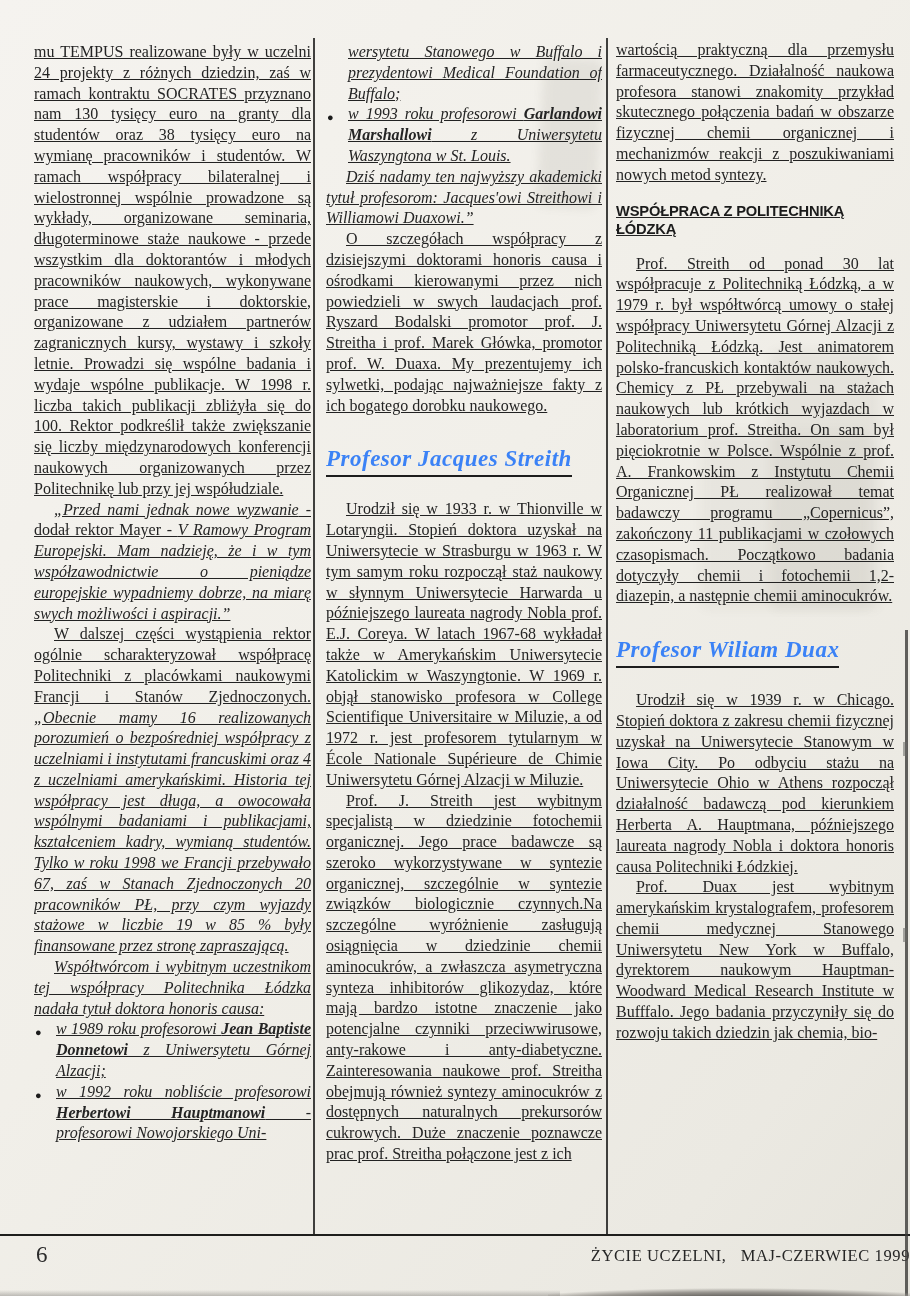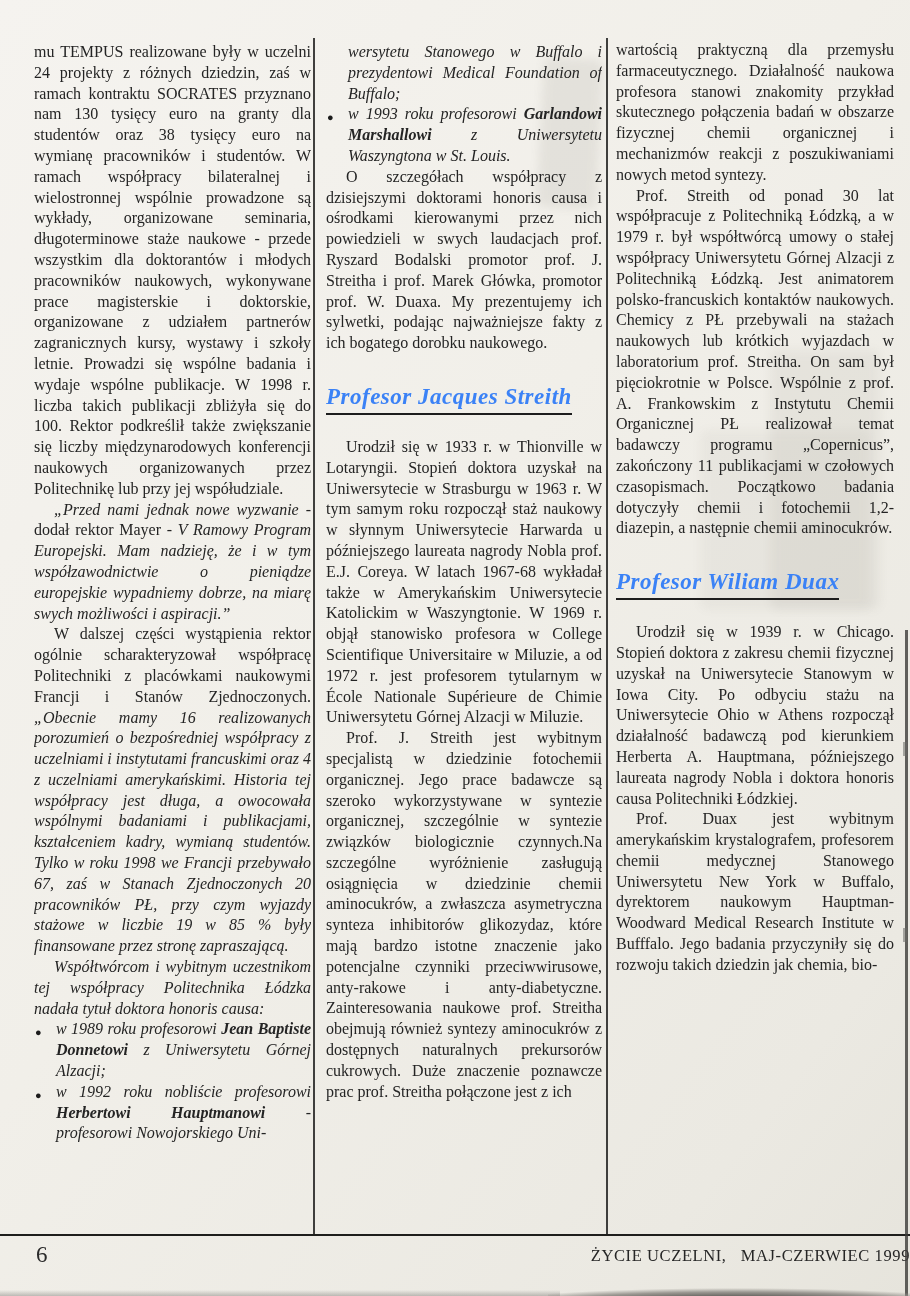--- a/index.html
+++ b/index.html
@@ -1,21 +1,21 @@
 <!DOCTYPE html>
 <html><head>
 <meta charset="utf-8">
 <style>
   html,body{margin:0;padding:0;}
   body{
     width:910px;height:1296px;position:relative;overflow:hidden;
     background:linear-gradient(128deg,#f5f3ef 0%,#f1efe9 45%,#ebe9e2 85%,#e6e4dc 100%);
     font-family:"Liberation Serif",serif;color:#222;
   }
-  .col{position:absolute;overflow:hidden;}
+  .col{position:absolute;overflow:hidden;text-decoration:underline;}
   .col-1{left:34px;top:42px;width:277px;height:1188px;}
   .col-2{left:326px;top:42px;width:276px;height:1188px;}
   .col-3{left:616px;top:40px;width:278px;height:1190px;}
   .body-p{margin:0;text-align:justify;font-size:16px;line-height:20.8px;color:#242424;}
   .indent{text-indent:20px;}
   .bullet{position:relative;padding-left:22px;text-indent:0;}
   .bullet .bullet-marker{position:absolute;left:1px;top:3px;font-size:11px;font-style:normal;color:#1b1b1b;}
   .bullet-cont{padding-left:22px;}
   .seg-r{font-style:normal;}
   .seg-i{font-style:italic;}
@@ -71,27 +71,31 @@
     <p class="body-p"><span class="seg-r">mu TEMPUS realizowane były w uczelni 24 projekty z różnych dziedzin, zaś w ramach kontraktu SOCRATES przyznano nam 130 tysięcy euro na granty dla studentów oraz 38 tysięcy euro na wymianę pracowników i studentów. W ramach współpracy bilateralnej i wielostronnej wspólnie prowadzone są wykłady, organizowane seminaria, długoterminowe staże naukowe - przede wszystkim dla doktorantów i młodych pracowników naukowych, wykonywane prace magisterskie i doktorskie, organizowane z udziałem partnerów zagranicznych kursy, wystawy i szkoły letnie. Prowadzi się wspólne badania i wydaje wspólne publikacje. W 1998 r. liczba takich publikacji zbliżyła się do 100. Rektor podkreślił także zwiększanie się liczby międzynarodowych konferencji naukowych organizowanych przez Politechnikę lub przy jej współudziale.</span></p>
     <p class="body-p indent"><span class="seg-i">„Przed nami jednak nowe wyzwanie</span><span class="seg-r"> - dodał rektor Mayer - </span><span class="seg-i">V Ramowy Program Europejski. Mam nadzieję, że i w tym współzawodnictwie o pieniądze europejskie wypadniemy dobrze, na miarę swych możliwości i aspiracji.”</span></p>
     <p class="body-p indent"><span class="seg-r">W dalszej części wystąpienia rektor ogólnie scharakteryzował współpracę Politechniki z placówkami naukowymi Francji i Stanów Zjednoczonych. </span><span class="seg-i">„Obecnie mamy 16 realizowanych porozumień o bezpośredniej współpracy z uczelniami i instytutami francuskimi oraz 4 z uczelniami amerykańskimi. Historia tej współpracy jest długa, a owocowała wspólnymi badaniami i publikacjami, kształceniem kadry, wymianą studentów. Tylko w roku 1998 we Francji przebywało 67, zaś w Stanach Zjednoczonych 20 pracowników PŁ, przy czym wyjazdy stażowe w liczbie 19 w 85 % były finansowane przez stronę zapraszającą.</span></p>
     <p class="body-p indent"><span class="seg-i">Współtwórcom i wybitnym uczestnikom tej współpracy Politechnika Łódzka nadała tytuł doktora honoris causa:</span></p>
     <p class="body-p bullet"><span class="bullet-marker">●</span><span class="seg-i">w 1989 roku profesorowi </span><span class="seg-bi">Jean Baptiste Donnetowi</span><span class="seg-i"> z Uniwersytetu Górnej Alzacji;</span></p>
     <p class="body-p bullet"><span class="bullet-marker">●</span><span class="seg-i">w 1992 roku nobliście profesorowi </span><span class="seg-bi">Herbertowi Hauptmanowi</span><span class="seg-i"> - profesorowi Nowojorskiego Uni-</span></p>
   </div>
 <div class="col col-2">
     <p class="body-p bullet-cont"><span class="seg-i">wersytetu Stanowego w Buffalo i prezydentowi Medical Foundation of Buffalo;</span></p>
     <p class="body-p bullet"><span class="bullet-marker">●</span><span class="seg-i">w 1993 roku profesorowi </span><span class="seg-bi">Garlandowi Marshallowi</span><span class="seg-i"> z Uniwersytetu Waszyngtona w St. Louis.</span></p>
+    <p class="body-p indent"><span class="seg-i">Dziś nadamy ten najwyższy akademicki tytuł profesorom: Jacques'owi Streithowi i Williamowi Duaxowi.”</span></p>
     <p class="body-p indent"><span class="seg-r">O szczegółach współpracy z dzisiejszymi doktorami honoris causa i ośrodkami kierowanymi przez nich powiedzieli w swych laudacjach prof. Ryszard Bodalski promotor prof. J. Streitha i prof. Marek Główka, promotor prof. W. Duaxa. My prezentujemy ich sylwetki, podając najważniejsze fakty z ich bogatego dorobku naukowego.</span></p>
     <div class="h-wrap"><h2 class="h-serif">Profesor Jacques Streith</h2></div>
     <p class="body-p indent"><span class="seg-r">Urodził się w 1933 r. w Thionville w Lotaryngii. Stopień doktora uzyskał na Uniwersytecie w Strasburgu w 1963 r. W tym samym roku rozpoczął staż naukowy w słynnym Uniwersytecie Harwarda u późniejszego laureata nagrody Nobla prof. E.J. Coreya. W latach 1967-68 wykładał także w Amerykańskim Uniwersytecie Katolickim w Waszyngtonie. W 1969 r. objął stanowisko profesora w College Scientifique Universitaire w Miluzie, a od 1972 r. jest profesorem tytularnym w École Nationale Supérieure de Chimie Uniwersytetu Górnej Alzacji w Miluzie.</span></p>
     <p class="body-p indent"><span class="seg-r">Prof. J. Streith jest wybitnym specjalistą w dziedzinie fotochemii organicznej. Jego prace badawcze są szeroko wykorzystywane w syntezie organicznej, szczególnie w syntezie związków biologicznie czynnych.Na szczególne wyróżnienie zasługują osiągnięcia w dziedzinie chemii aminocukrów, a zwłaszcza asymetryczna synteza inhibitorów glikozydaz, które mają bardzo istotne znaczenie jako potencjalne czynniki przeciwwirusowe, anty-rakowe i anty-diabetyczne. Zainteresowania naukowe prof. Streitha obejmują również syntezy aminocukrów z dostępnych naturalnych prekursorów cukrowych. Duże znaczenie poznawcze prac prof. Streitha połączone jest z ich</span></p>
   </div>
 <div class="col col-3">
     <p class="body-p"><span class="seg-r">wartością praktyczną dla przemysłu farmaceutycznego. Działalność naukowa profesora stanowi znakomity przykład skutecznego połączenia badań w obszarze fizycznej chemii organicznej i mechanizmów reakcji z poszukiwaniami nowych metod syntezy.</span></p>
+    <div class="h-wrap">
+      <h3 class="h-sans">WSPÓŁPRACA Z POLITECHNIKĄ ŁÓDZKĄ</h3>
+    </div>
     <p class="body-p indent"><span class="seg-r">Prof. Streith od ponad 30 lat współpracuje z Politechniką Łódzką, a w 1979 r. był współtwórcą umowy o stałej współpracy Uniwersytetu Górnej Alzacji z Politechniką Łódzką. Jest animatorem polsko-francuskich kontaktów naukowych. Chemicy z PŁ przebywali na stażach naukowych lub krótkich wyjazdach w laboratorium prof. Streitha. On sam był pięciokrotnie w Polsce. Wspólnie z prof. A. Frankowskim z Instytutu Chemii Organicznej PŁ realizował temat badawczy programu „Copernicus”, zakończony 11 publikacjami w czołowych czasopismach. Początkowo badania dotyczyły chemii i fotochemii 1,2-diazepin, a następnie chemii aminocukrów.</span></p>
     <div class="h-wrap"><h2 class="h-serif">Profesor Wiliam Duax</h2></div>
     <p class="body-p indent"><span class="seg-r">Urodził się w 1939 r. w Chicago. Stopień doktora z zakresu chemii fizycznej uzyskał na Uniwersytecie Stanowym w Iowa City. Po odbyciu stażu na Uniwersytecie Ohio w Athens rozpoczął działalność badawczą pod kierunkiem Herberta A. Hauptmana, późniejszego laureata nagrody Nobla i doktora honoris causa Politechniki Łódzkiej.</span></p>
     <p class="body-p indent"><span class="seg-r">Prof. Duax jest wybitnym amerykańskim krystalografem, profesorem chemii medycznej Stanowego Uniwersytetu New York w Buffalo, dyrektorem naukowym Hauptman-Woodward Medical Research Institute w Bufffalo. Jego badania przyczyniły się do rozwoju takich dziedzin jak chemia, bio-</span></p>
   </div>
 
 <div class="footer-rule"></div>
 <div class="page-number">6</div>
 <div class="footer-title">ŻYCIE UCZELNI,   MAJ-CZERWIEC 1999</div>
 

